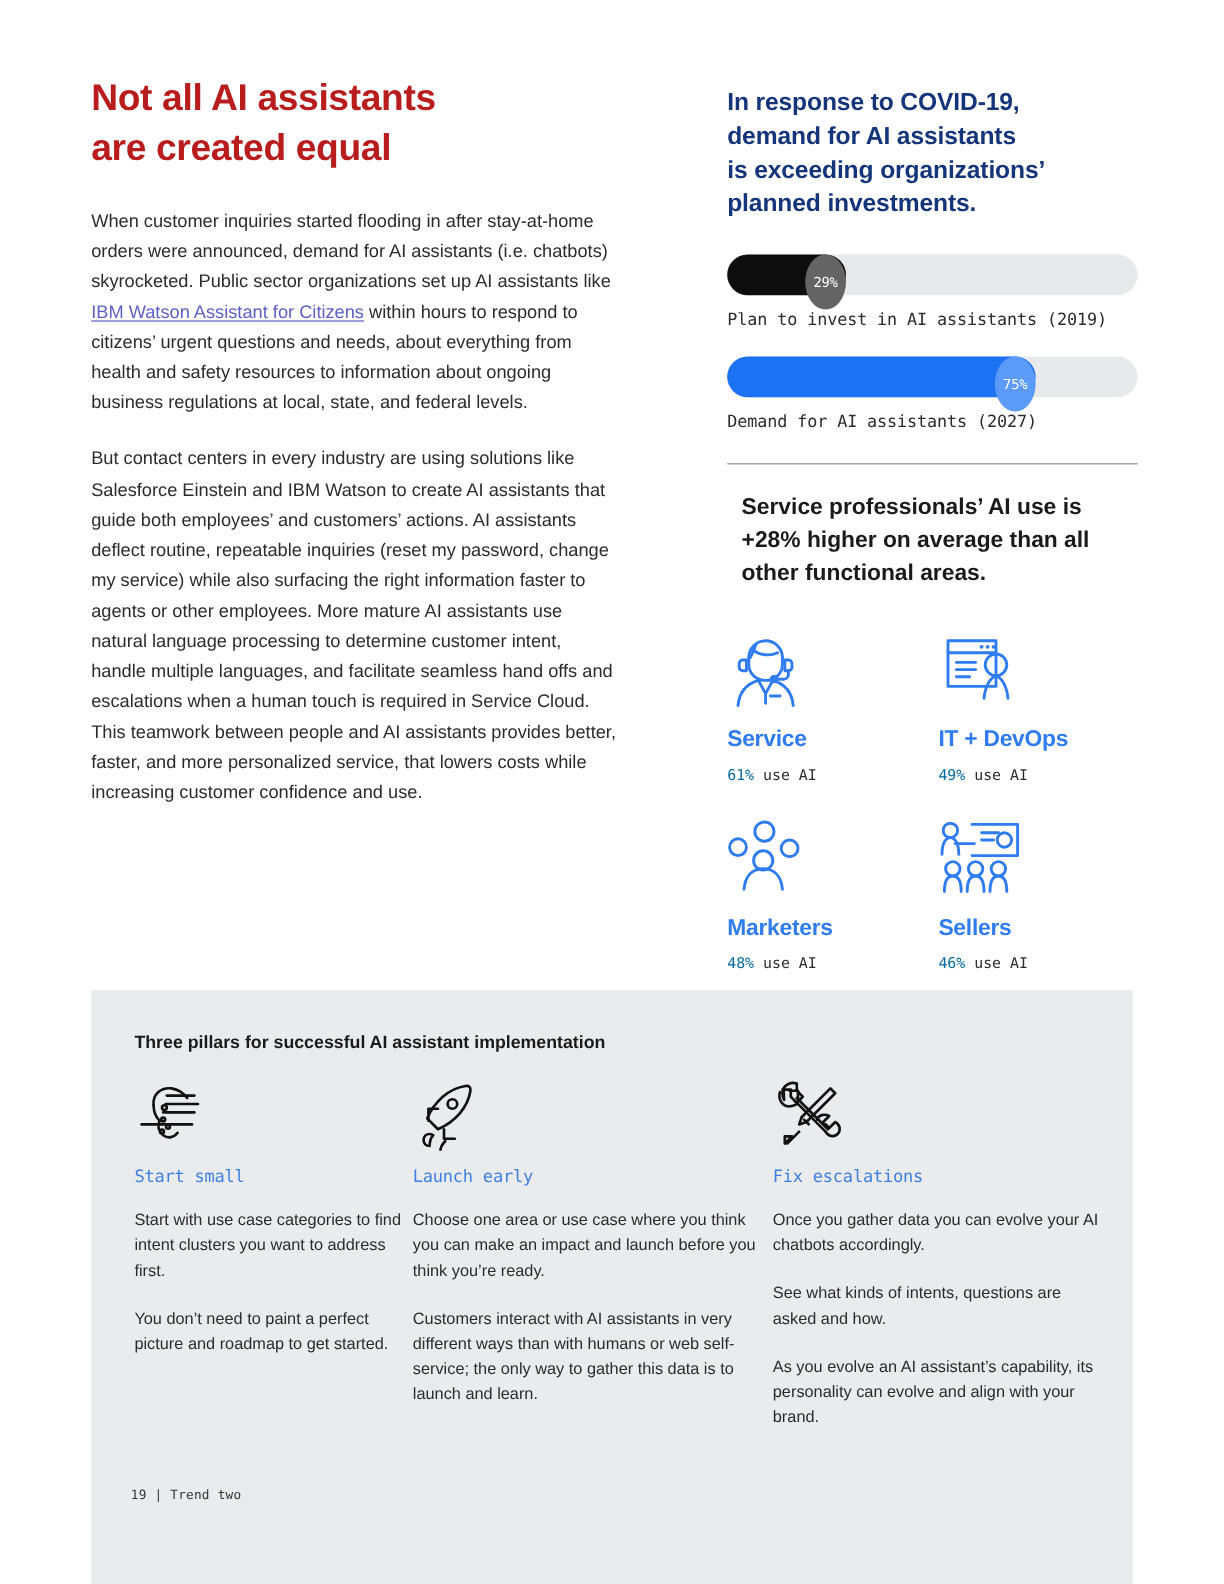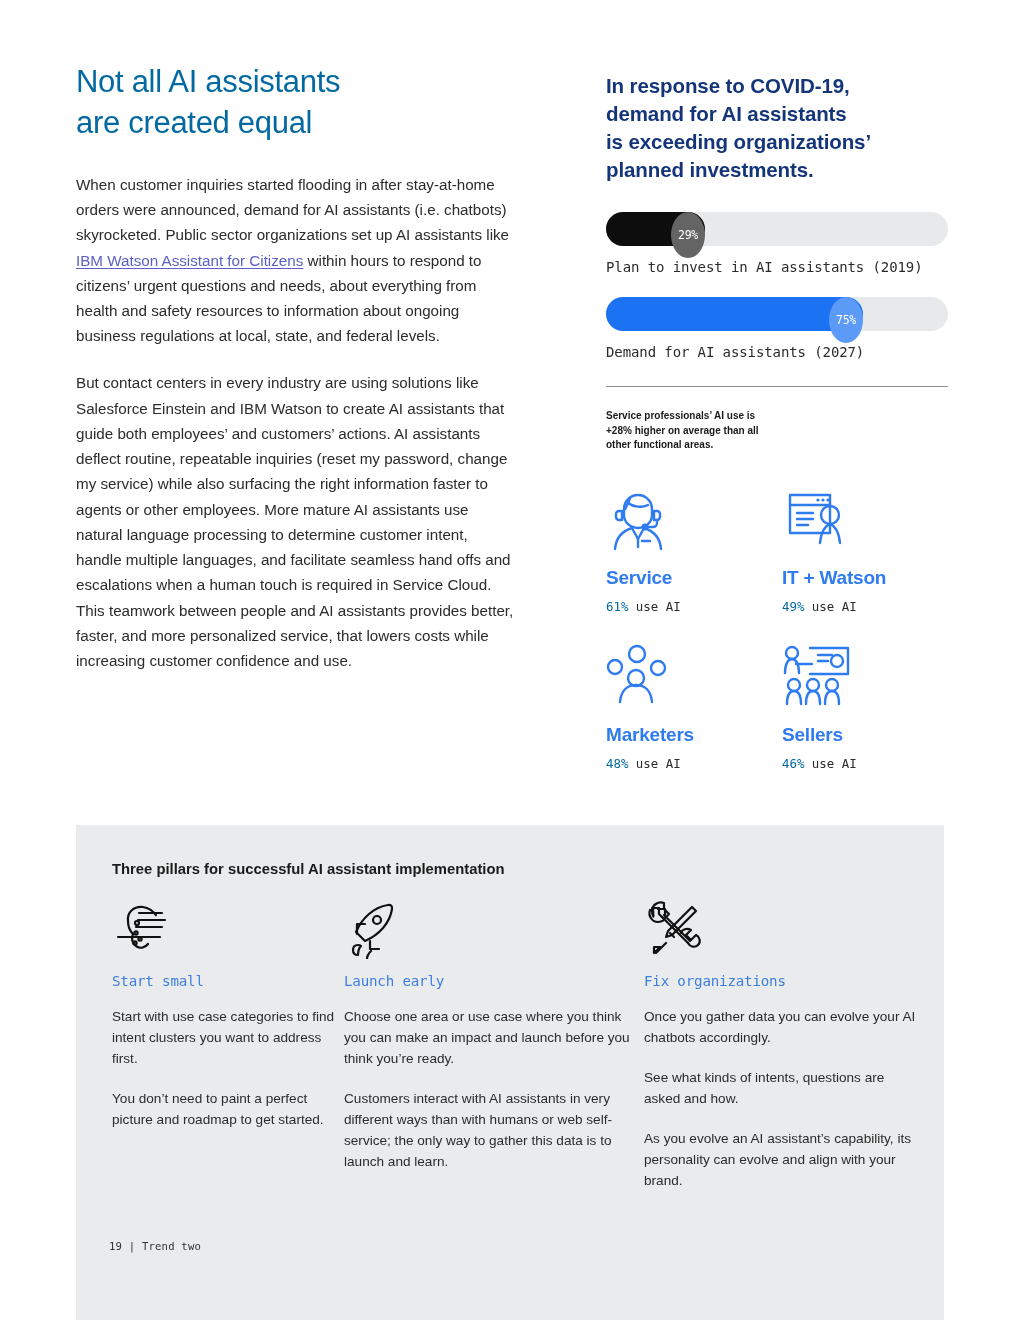--- a/index.html
+++ b/index.html
@@ -19,24 +19,24 @@
 
   
   .left-col {
     position: absolute;
     left: 76px;
     top: 62px;
     width: 440px;
   }
   .headline {
     font-size: 31px;
-    font-weight: 400;
+    font-weight: 700;
     line-height: 1.32;
     letter-spacing: -0.3px;
-    color: #0369a1;
+    color: #b91c1c;
     margin: 0 0 28px 0;
   }
   .headline .ln { display: block; }
   .body-p {
     font-size: 15.2px;
     line-height: 1.66;
     color: #2b2b2b;
     margin: 0 0 22px 0;
   }
   .body-p:last-child { margin-bottom: 0; }
@@ -101,25 +101,25 @@
   }
 
   .divider {
     width: 342px;
     height: 1px;
     background: #8e8e8e;
     margin: 26px 0 22px 0;
   }
 
   .stat-lede {
-    font-size: 10px;
+    font-size: 19px;
     font-weight: 700;
     line-height: 1.45;
     color: #1a1a1a;
-    margin: 0 0 30px 0;
+    margin: 0 0 30px 12px;
   }
   .stat-lede .ln { display: block; }
 
   .persona-grid {
     display: grid;
     grid-template-columns: 176px 176px;
     row-gap: 26px;
   }
   .persona {}
   .persona-icon {
@@ -282,21 +282,21 @@
             <circle cx="36" cy="17" r="1.6" fill="#2f7bf0" stroke="none"></circle>
             <circle cx="41" cy="17" r="1.6" fill="#2f7bf0" stroke="none"></circle>
             <circle cx="46" cy="17" r="1.6" fill="#2f7bf0" stroke="none"></circle>
             <path d="M15 30 h16"></path>
             <path d="M15 36 h16"></path>
             <path d="M15 42 h11"></path>
             <circle cx="48" cy="32" r="9"></circle>
             <path d="M38 60 c1 -10 5 -17 10 -19 c5 2 9 9 10 19"></path>
           </svg>
         </div>
-        <div class="persona-name">IT + Watson</div>
+        <div class="persona-name">IT + DevOps</div>
         <div class="persona-stat"><b>49%</b><span> use AI</span></div>
       </div>
 
       <div class="persona">
         <div class="persona-icon">
           <svg width="70" height="72" viewBox="0 0 70 72" fill="none" stroke="#2f7bf0" stroke-width="2.4" stroke-linecap="round" stroke-linejoin="round">
             <circle cx="31" cy="14" r="8"></circle>
             <circle cx="9" cy="27" r="7"></circle>
             <circle cx="52" cy="28" r="7"></circle>
             <circle cx="30" cy="38" r="8"></circle>
@@ -382,21 +382,21 @@
             <path d="M14 10 l7 0 l0 6"></path>
             <path d="M18 18 L44 44"></path>
             <path d="M20 16 L46 42"></path>
             <path d="M44 44 c2 4 7 5 10 2 c3 -3 2 -8 -2 -10 l-5 5 l-5 -5 l5 -5 c-4 -2 -9 -1 -10 3"></path>
             <path d="M48 8 l4 4 l-24 24 l-6 2 l2 -6 z"></path>
             <path d="M26 34 l4 4"></path>
             <path d="M22 44 l-10 10"></path>
             <path d="M16 48 l-6 6 l0 -6 l6 0"></path>
           </svg>
         </div>
-        <div class="pillar-name">Fix organizations</div>
+        <div class="pillar-name">Fix escalations</div>
         <p class="pillar-p">Once you gather data you can evolve your AI chatbots accordingly.</p>
         <p class="pillar-p">See what kinds of intents, questions are asked and how.</p>
         <p class="pillar-p">As you evolve an AI assistant’s capability, its personality can evolve and align with your brand.</p>
       </div>
 
     </div>
   </div>
 
   <div class="footer">19 | Trend two</div>
 

